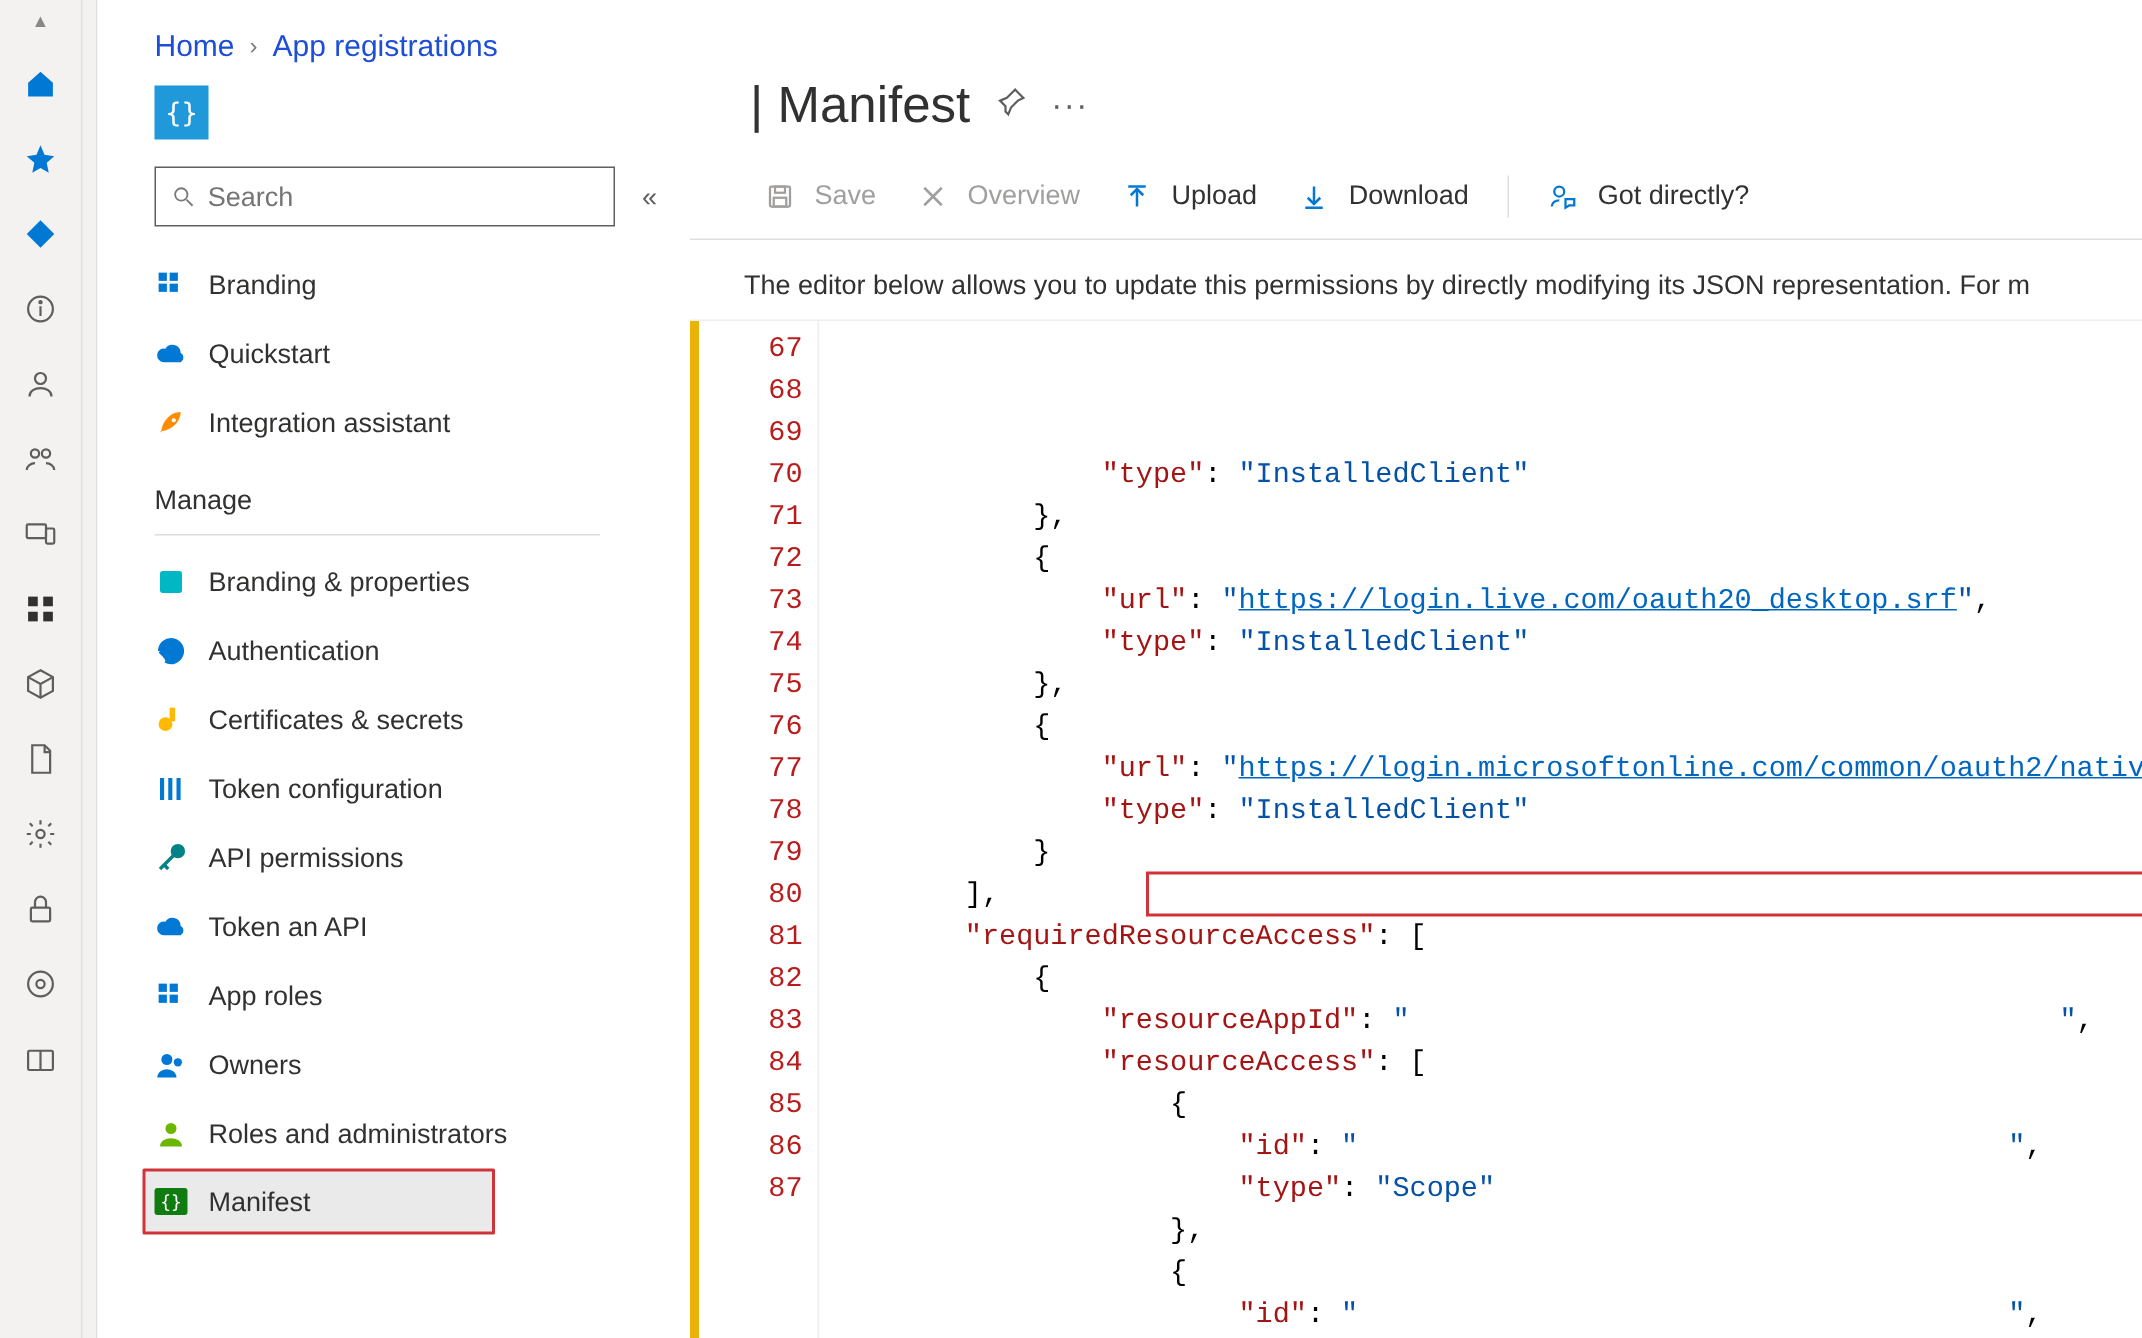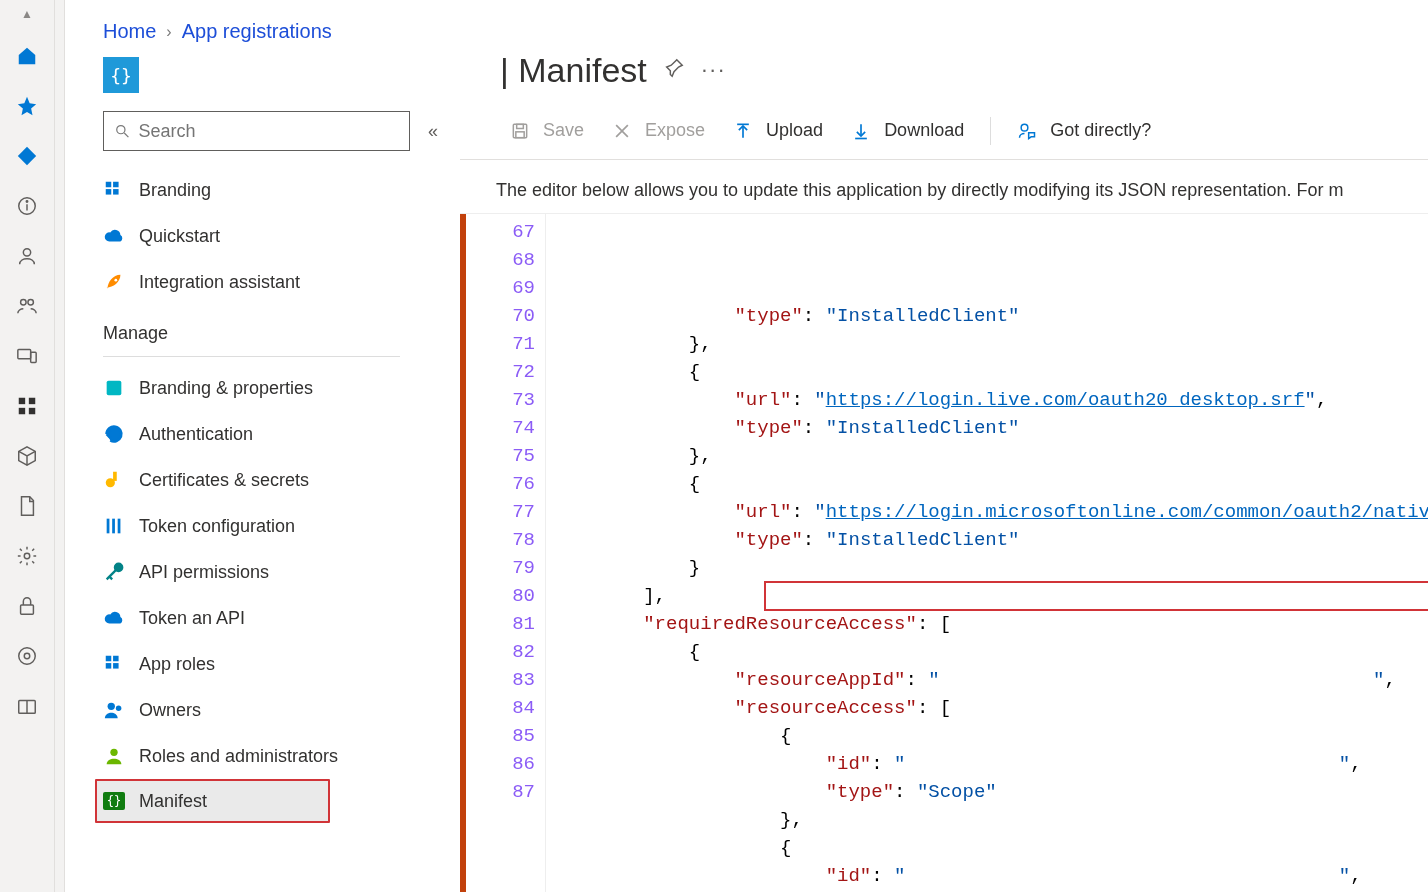--- a/index.html
+++ b/index.html
@@ -70,21 +70,21 @@
   .toolbar { display:flex; align-items:center; gap:0; padding:0 0 8px 36px; border-bottom:1px solid #e1dfdd; height:50px;}
   .tbtn { display:flex; align-items:center; gap:13px; padding:0 14px; height:40px; font-size:18px; color:#323130; cursor:pointer; }
   .tbtn.disabled { color:#a19f9d; }
   .tbtn svg { width:20px; height:20px; }
   .tb-sep { width:1px; height:28px; background:#ddd; margin:0 12px;}
   .feedback svg { stroke:#0078d4; fill:none;}
   .feedback { color:#323130;}
   .intro { padding:20px 0 12px 36px; font-size:18px; color:#323130; white-space:nowrap; overflow:hidden;}
   
   .editor-wrap { flex:1; display:flex; border-top:1px solid #eee; margin-left:0; overflow:hidden;}
-  .gutter { border-right:1px solid #eee; background:#fff; color:#8b5cf6; font-family: Consolas, "Courier New", monospace; font-size:19px; text-align:right; padding:4px 10px 0 18px; line-height:28px; user-select:none; width:86px; border-left:6px solid #c2410c;}
+  .gutter { border-right:1px solid #eee; background:#fff; color:#b91c1c; font-family: Consolas, "Courier New", monospace; font-size:19px; text-align:right; padding:4px 10px 0 18px; line-height:28px; user-select:none; width:86px; border-left:6px solid #eab308;}
   .code { font-family: Consolas, "Courier New", monospace; font-size:19px; line-height:28px; padding:4px 0 0 6px; overflow:hidden; white-space:pre; flex:1; color:#000; position:relative;}
   .tok-key { color:#a31515;}
   .tok-str { color:#0451a5;}
   .tok-link { color:#0066bf; text-decoration:underline;}
   .highlight-box { position:absolute; border:2px solid #d13438; pointer-events:none;}
 </style>
 </head>
 <body>
 
 <div class="root">
@@ -343,21 +343,21 @@
             <rect x="8" y="4" width="8" height="5"></rect>
             <rect x="7" y="13" width="10" height="7"></rect>
           </svg>
           <span>Save</span>
         </div>
       <div class="tbtn disabled">
           <svg viewBox="0 0 24 24" fill="none" stroke="#a19f9d" stroke-width="2">
             <line x1="5" y1="5" x2="19" y2="19"></line>
             <line x1="19" y1="5" x2="5" y2="19"></line>
           </svg>
-          <span>Expose</span>
+          <span>Overview</span>
         </div>
       <div class="tbtn">
           <svg viewBox="0 0 24 24" fill="none" stroke="#0078d4" stroke-width="2">
             <line x1="12" y1="20" x2="12" y2="6"></line>
             <polyline points="7,11 12,6 17,11"></polyline>
             <line x1="5" y1="4" x2="19" y2="4"></line>
           </svg>
           <span>Upload</span>
         </div>
       <div class="tbtn">
@@ -372,21 +372,21 @@
       <div class="tbtn feedback">
           <svg viewBox="0 0 24 24" stroke-width="1.8">
             <circle cx="9" cy="8" r="4"></circle>
             <path d="M3 20c0-3 3-5 6-5"></path>
             <path d="M14 14h7v5h-4l-3 2z"></path>
           </svg>
           <span>Got directly?</span>
         </div>
     </div>
 
-    <div class="intro">The editor below allows you to update this application by directly modifying its JSON representation. For m</div>
+    <div class="intro">The editor below allows you to update this permissions by directly modifying its JSON representation. For m</div>
 
     <div class="editor-wrap">
       <div class="gutter" id="gutter">67<br>68<br>69<br>70<br>71<br>72<br>73<br>74<br>75<br>76<br>77<br>78<br>79<br>80<br>81<br>82<br>83<br>84<br>85<br>86<br>87<br></div>
       <div class="code" id="code"><div class="highlight-box" id="hbox" style="top: 367px; left: 218px; width: 670px; height: 30px;"></div>
         
       <div style="white-space: pre;">                <span class="tok-key">"type"</span>: <span class="tok-str">"InstalledClient"</span>
             },
             {
                 <span class="tok-key">"url"</span>: <span class="tok-str">"</span><span class="tok-link">https://login.live.com/oauth20_desktop.srf</span><span class="tok-str">"</span>,
                 <span class="tok-key">"type"</span>: <span class="tok-str">"InstalledClient"</span>

